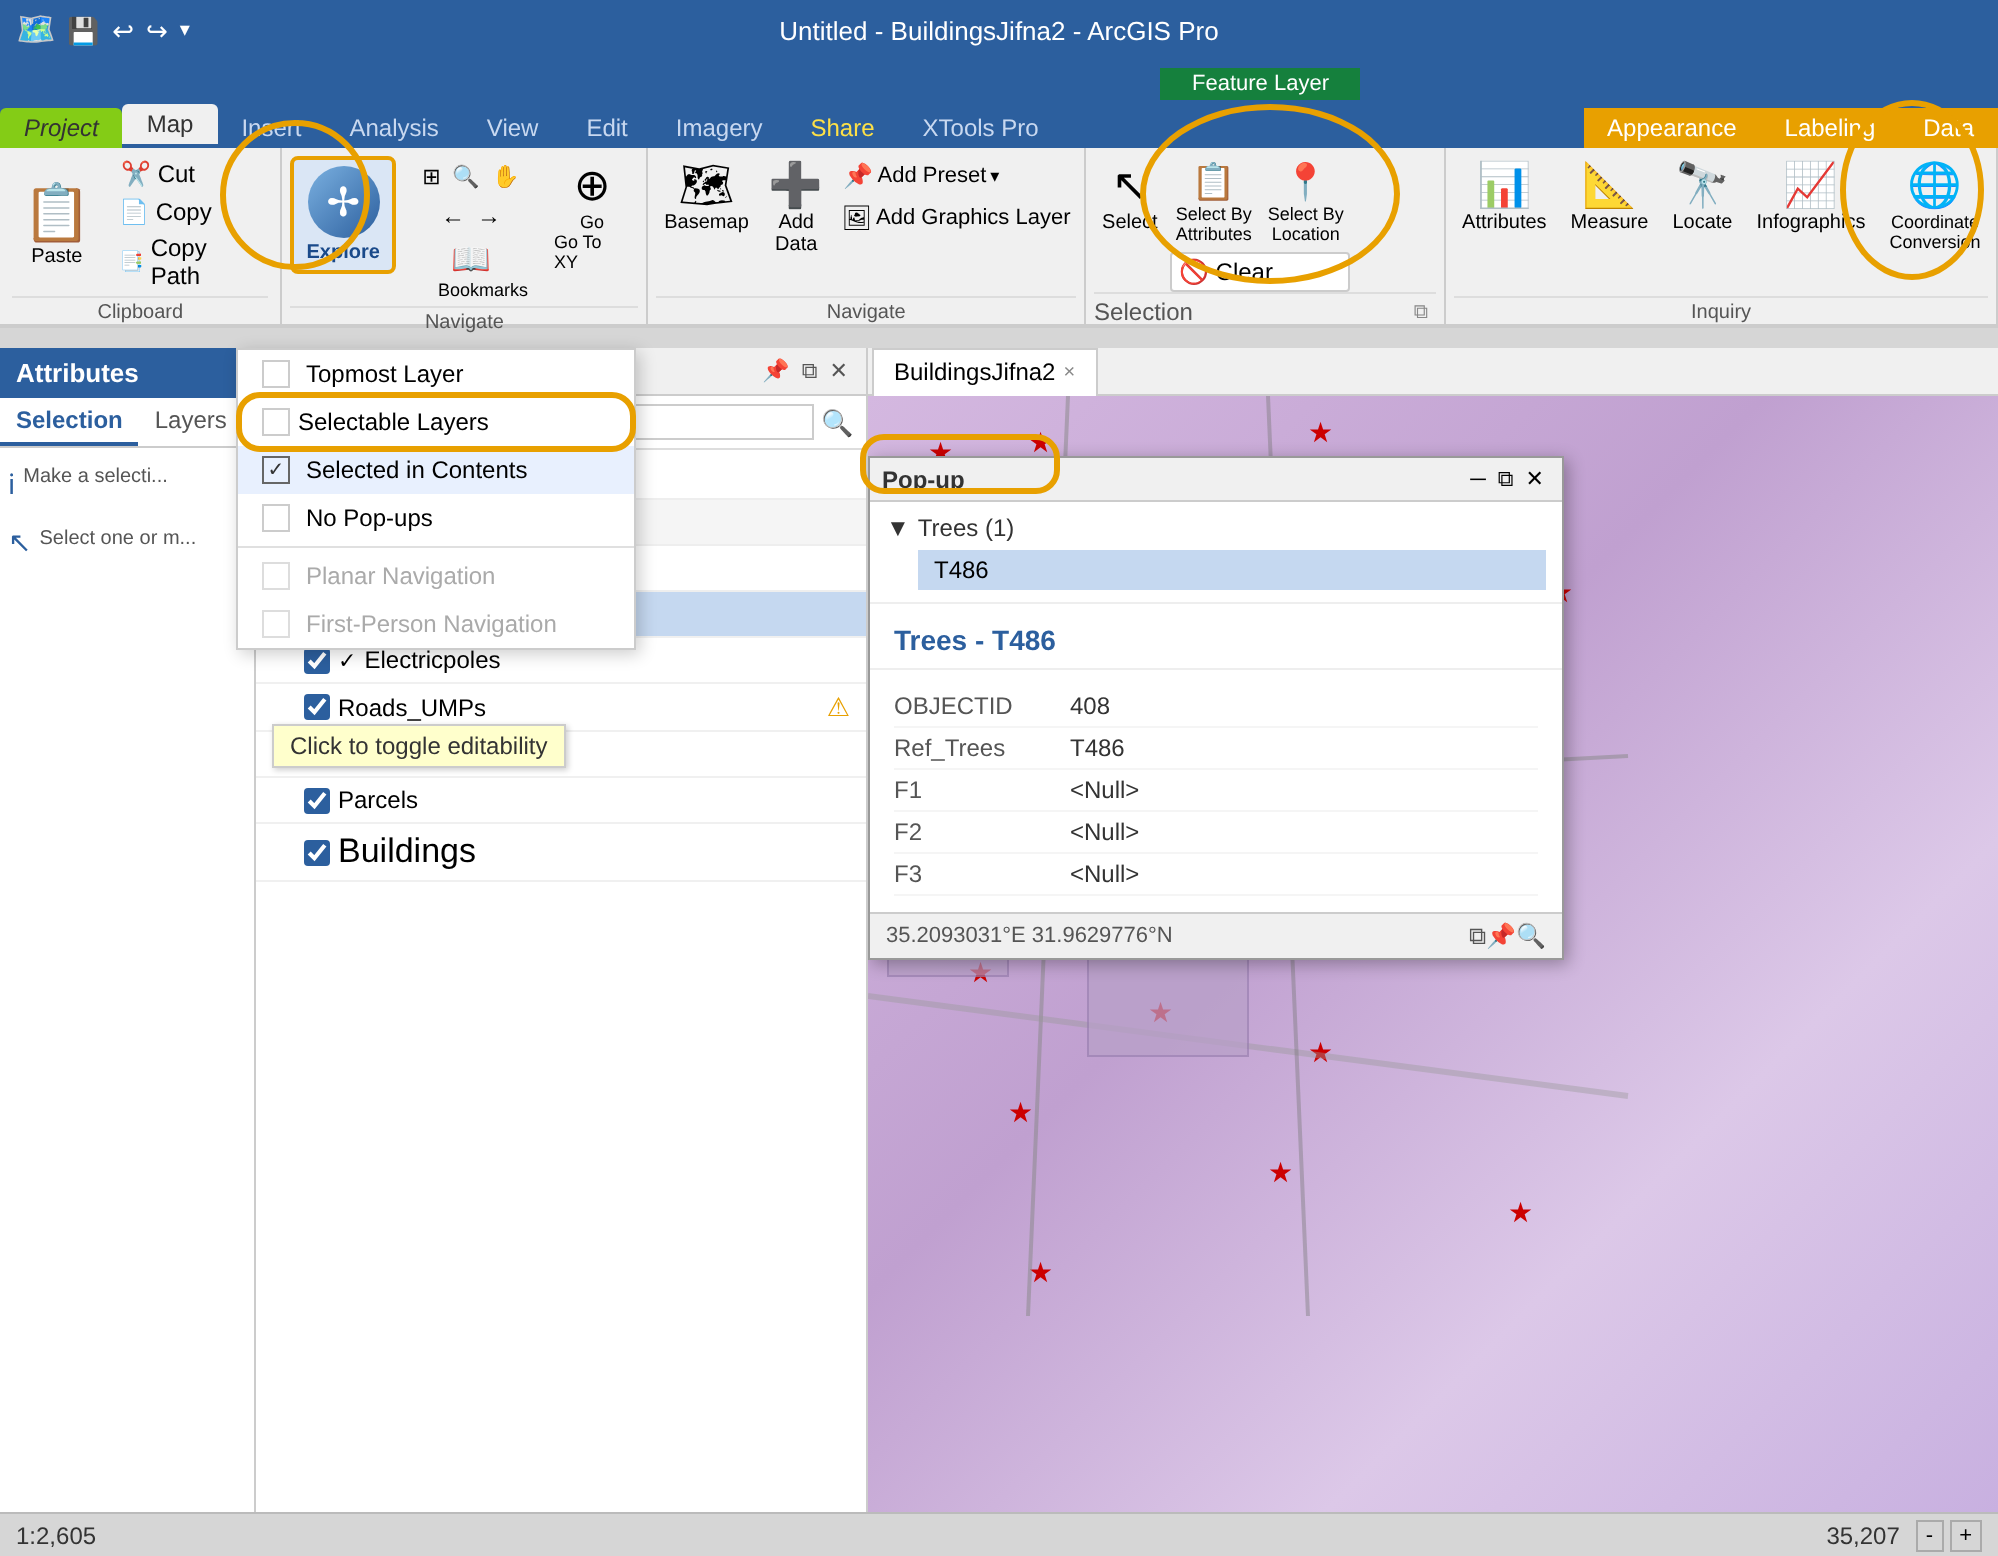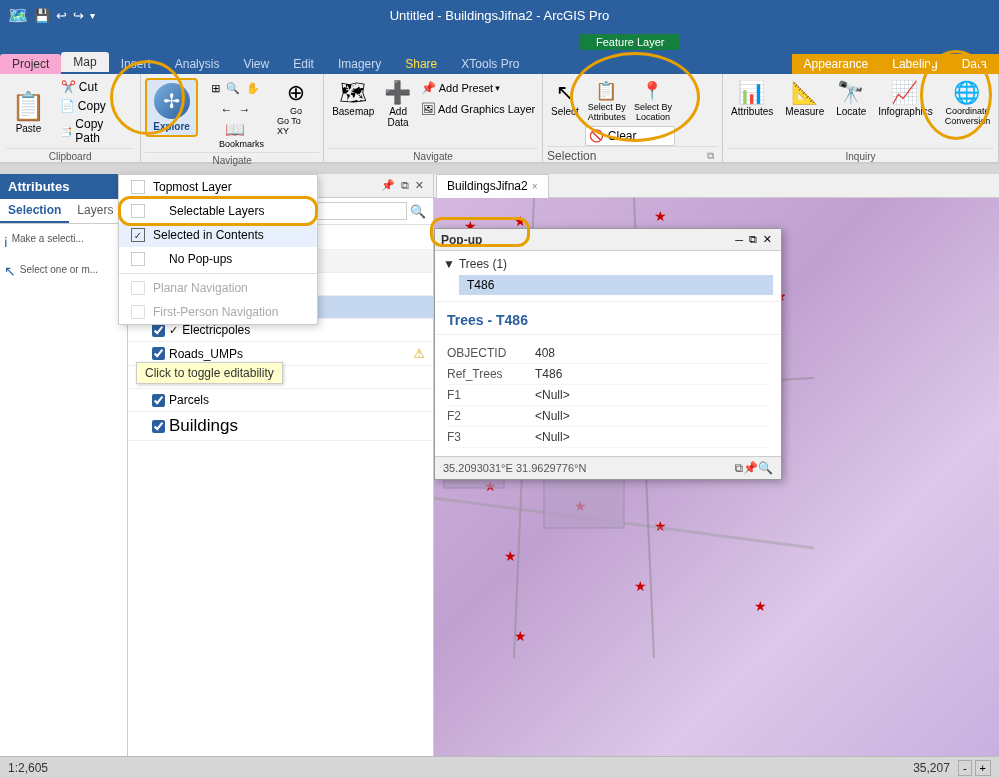--- a/index.html
+++ b/index.html
@@ -17,21 +17,21 @@
     <span style="color:white; font-size:10px;">▾</span>
   </div>
   <div style="color:white; font-size:13px; flex:1; text-align:center;">Untitled - BuildingsJifna2 - ArcGIS Pro</div>
 </div>
 
 <div style="height:20px; background:#2c5f9e; display:flex; align-items:flex-end;">
   <div style="background:#15803d; color:white; padding:2px 16px; font-size:11px; margin-left:580px;">Feature Layer</div>
 </div>
 
 <div style="height:24px; background:#2c5f9e; display:flex; align-items:flex-end;">
-  <div style="padding:3px 12px; background:#f9a8d4; color:#333; font-size:12px; border-radius:3px 3px 0 0; cursor:pointer;">Project</div>
+  <div style="padding:3px 12px; background:#84cc16; color:#333; font-size:12px; border-radius:3px 3px 0 0; cursor:pointer;font-style:italic;">Project</div>
   <div style="padding:3px 12px; background:#f0f0f0; color:#333; font-size:12px; border-radius:3px 3px 0 0; cursor:pointer; border-bottom:2px solid #2c5f9e;">Map</div>
   <div style="padding:3px 12px; color:#c8d8f0; font-size:12px; cursor:pointer;">Insert</div>
   <div style="padding:3px 12px; color:#c8d8f0; font-size:12px; cursor:pointer;">Analysis</div>
   <div style="padding:3px 12px; color:#c8d8f0; font-size:12px; cursor:pointer;">View</div>
   <div style="padding:3px 12px; color:#c8d8f0; font-size:12px; cursor:pointer;">Edit</div>
   <div style="padding:3px 12px; color:#c8d8f0; font-size:12px; cursor:pointer;">Imagery</div>
   <div style="padding:3px 12px; color:#fde047; font-size:12px; cursor:pointer;">Share</div>
   <div style="padding:3px 12px; color:#c8d8f0; font-size:12px; cursor:pointer;">XTools Pro</div>
   <div style="flex:1;"></div>
   <div style="padding:3px 12px; background:#e8a000; color:white; font-size:12px; cursor:pointer;">Appearance</div>
@@ -366,29 +366,29 @@
       </div>
     </div>
   </div>
 </div>
 
 <div style="position:absolute; top:174px; left:118px; background:white; border:1px solid #ccc; box-shadow:2px 2px 8px rgba(0,0,0,0.2); z-index:400; min-width:200px;">
   <div style="padding:5px 12px; cursor:pointer; display:flex; align-items:center; gap:8px;">
     <div style="width:14px; height:14px; border:1px solid #ccc; display:inline-block; flex-shrink:0;"></div>
     <span>Topmost Layer</span>
   </div>
-  <div style="padding:5px 12px; cursor:pointer; display:flex; align-items:center; gap:24px;">
+  <div style="padding:5px 12px; cursor:pointer; display:flex; align-items:center; gap:4px;">
     <div style="width:14px; height:14px; border:1px solid #ccc; display:inline-block; flex-shrink:0;"></div>
     <span>Selectable Layers</span>
   </div>
   <div style="padding:5px 12px; cursor:pointer; display:flex; align-items:center; gap:8px; background:#e8f0fe;">
     <div style="width:14px; height:14px; border:1px solid #666; background:#e8f0fe; display:inline-flex; align-items:center; justify-content:center; flex-shrink:0; font-size:10px; color:#333;">✓</div>
     <span>Selected in Contents</span>
   </div>
-  <div style="padding:5px 12px; cursor:pointer; display:flex; align-items:center; gap:24px;">
+  <div style="padding:5px 12px; cursor:pointer; display:flex; align-items:center; gap:8px;">
     <div style="width:14px; height:14px; border:1px solid #ccc; display:inline-block; flex-shrink:0;"></div>
     <span>No Pop-ups</span>
   </div>
   <div style="height:1px; background:#e0e0e0; margin:2px 0;"></div>
   <div style="padding:5px 12px; display:flex; align-items:center; gap:8px; color:#aaa;">
     <div style="width:14px; height:14px; border:1px solid #ddd; display:inline-block; flex-shrink:0;"></div>
     <span>Planar Navigation</span>
   </div>
   <div style="padding:5px 12px; display:flex; align-items:center; gap:8px; color:#aaa;">
     <div style="width:14px; height:14px; border:1px solid #ddd; display:inline-block; flex-shrink:0;"></div>

